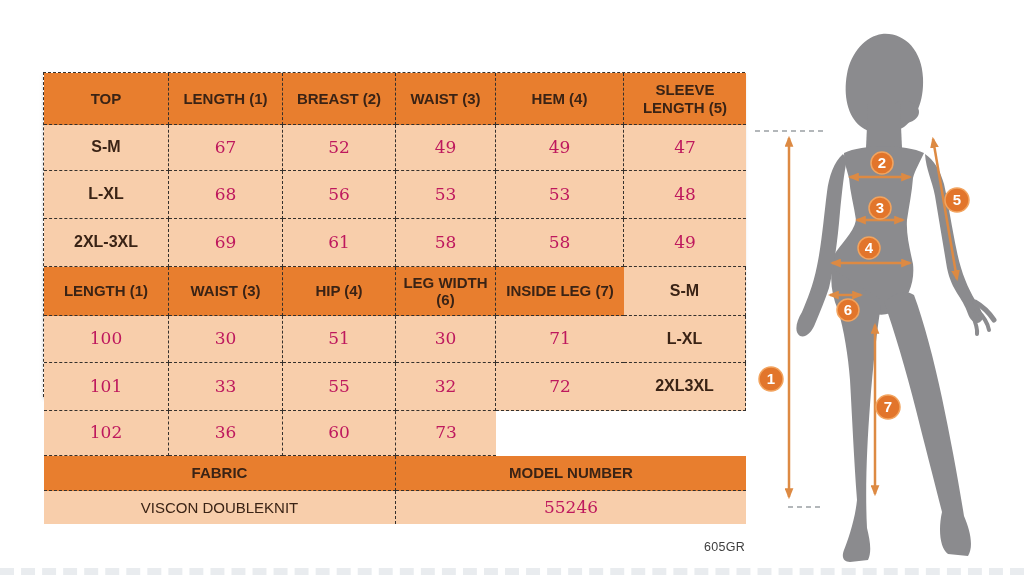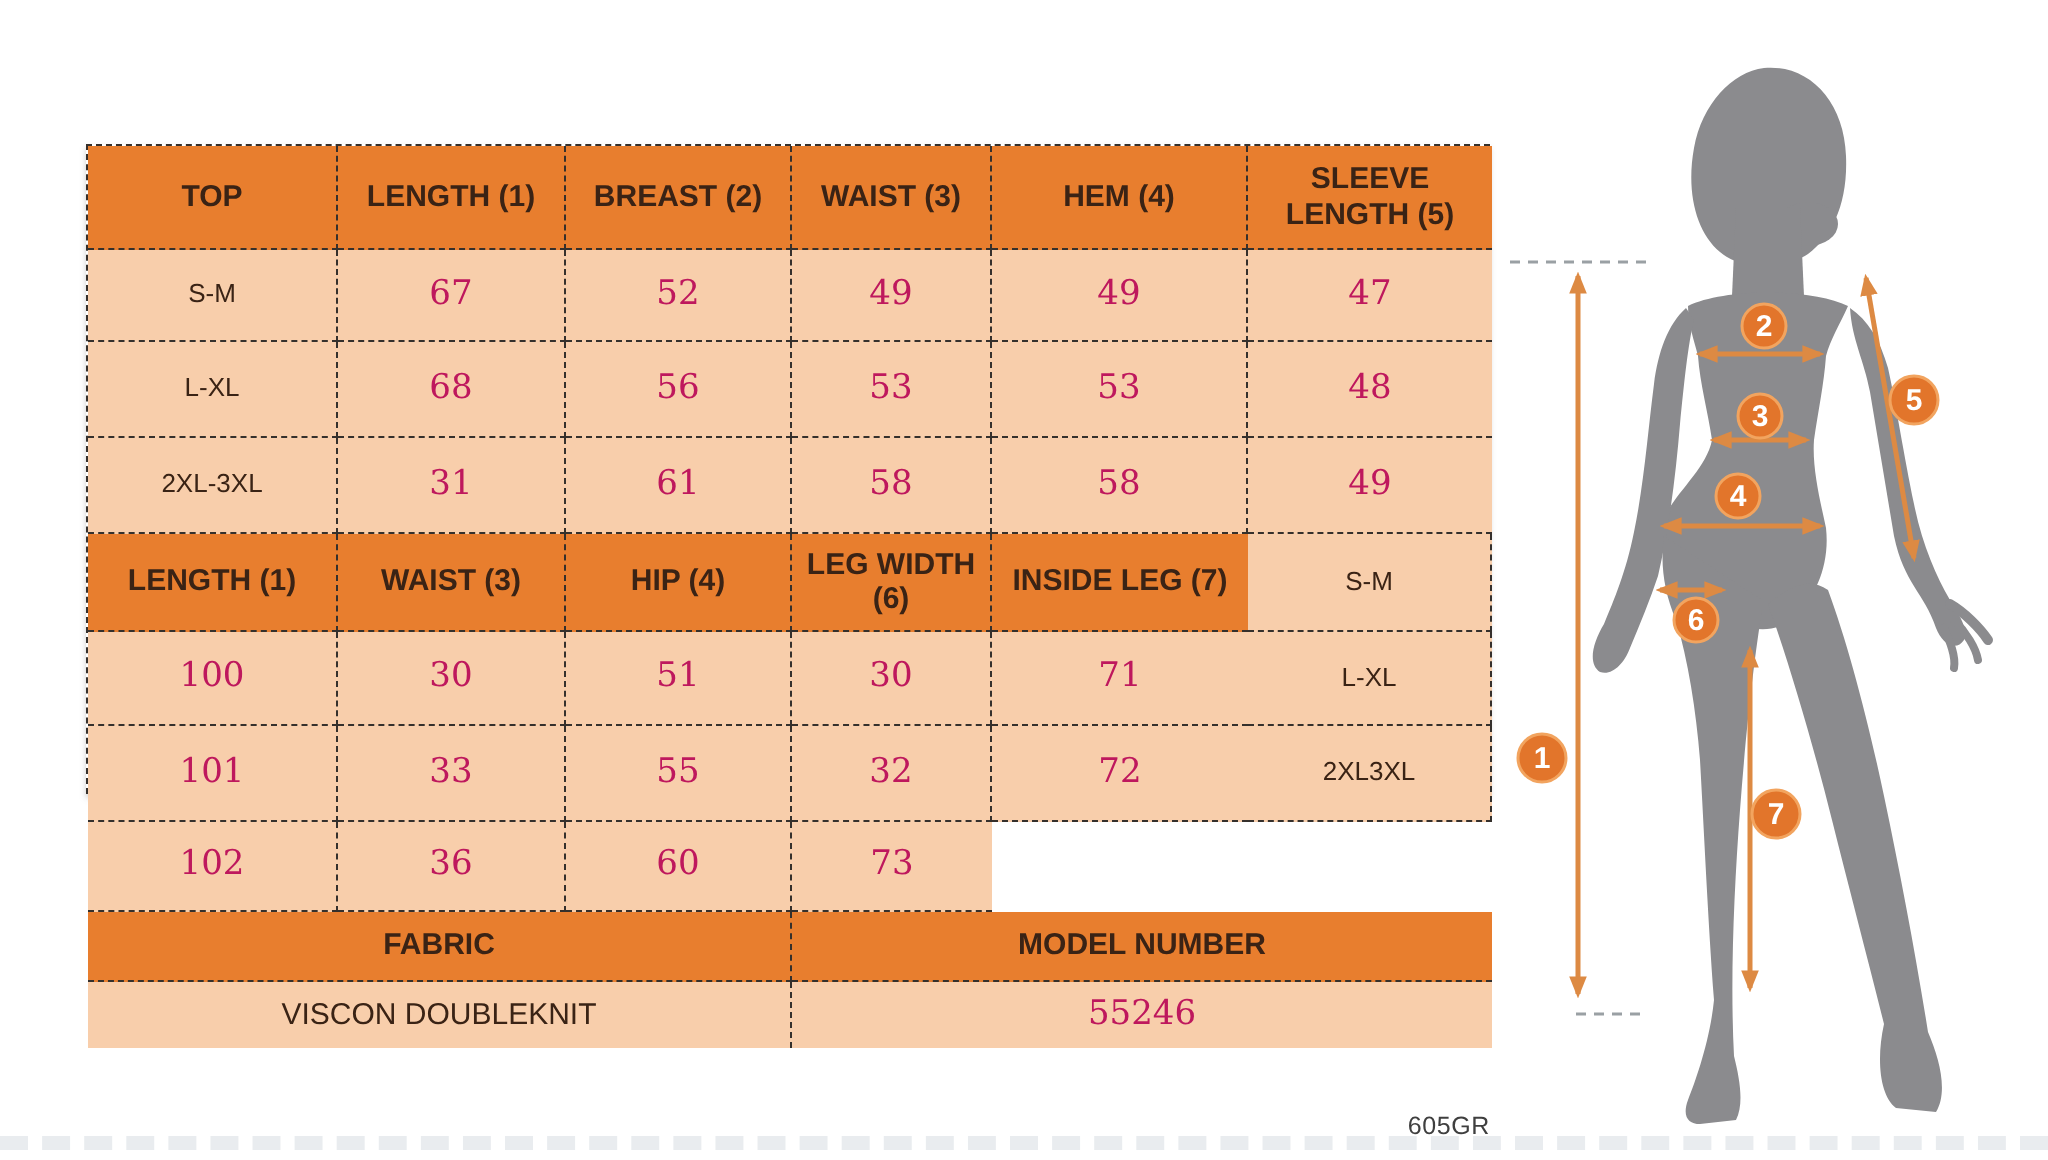--- a/index.html
+++ b/index.html
@@ -26,30 +26,30 @@
     box-sizing:border-box;
     padding:2px 4px;
     line-height:1.15;
   }
   .cell.lc{border-right:none;}
   .cell.lr{border-bottom:none;}
   .hd{
     background:#E87E2E;color:#3A2315;font-weight:bold;font-size:15px;
   }
   .lbl{
-    background:#F8CEAB;color:#3A2315;font-weight:normal;font-size:13px;
+    background:#F8CEAB;color:#3A2315;font-weight:bold;font-size:16px;
   }
   .val{
     background:#F8CEAB;color:#be185d;font-size:17px;
     font-family:"DejaVu Serif",serif;
   }
   .span3{grid-column:span 3;}
 
   .code-note{
-    position:absolute;left:545px;top:556px;width:200px;text-align:right;
+    position:absolute;left:545px;top:540px;width:200px;text-align:right;
     font-size:12.5px;color:#3f3f3f;letter-spacing:.3px;
   }
 
   
   .figure-panel{position:absolute;left:744px;top:0;width:280px;height:580px;}
 
   
   .bottom-artifact{
     position:absolute;left:0;bottom:-4px;width:1024px;height:9px;
     border-top:7px dashed #e7ebee;
@@ -78,21 +78,21 @@
     <div class="cell val lc">47</div>
 
     <div class="cell lbl">L-XL</div>
     <div class="cell val">68</div>
     <div class="cell val">56</div>
     <div class="cell val">53</div>
     <div class="cell val">53</div>
     <div class="cell val lc">48</div>
 
     <div class="cell lbl">2XL-3XL</div>
-    <div class="cell val">31</div>
+    <div class="cell val">69</div>
     <div class="cell val">61</div>
     <div class="cell val">58</div>
     <div class="cell val">58</div>
     <div class="cell val lc">49</div>
 
     <div class="cell hd">LENGTH (1)</div>
     <div class="cell hd">WAIST (3)</div>
     <div class="cell hd">HIP (4)</div>
     <div class="cell hd">LEG WIDTH (6)</div>
     <div class="cell hd lc">INSIDE LEG (7)</div>

